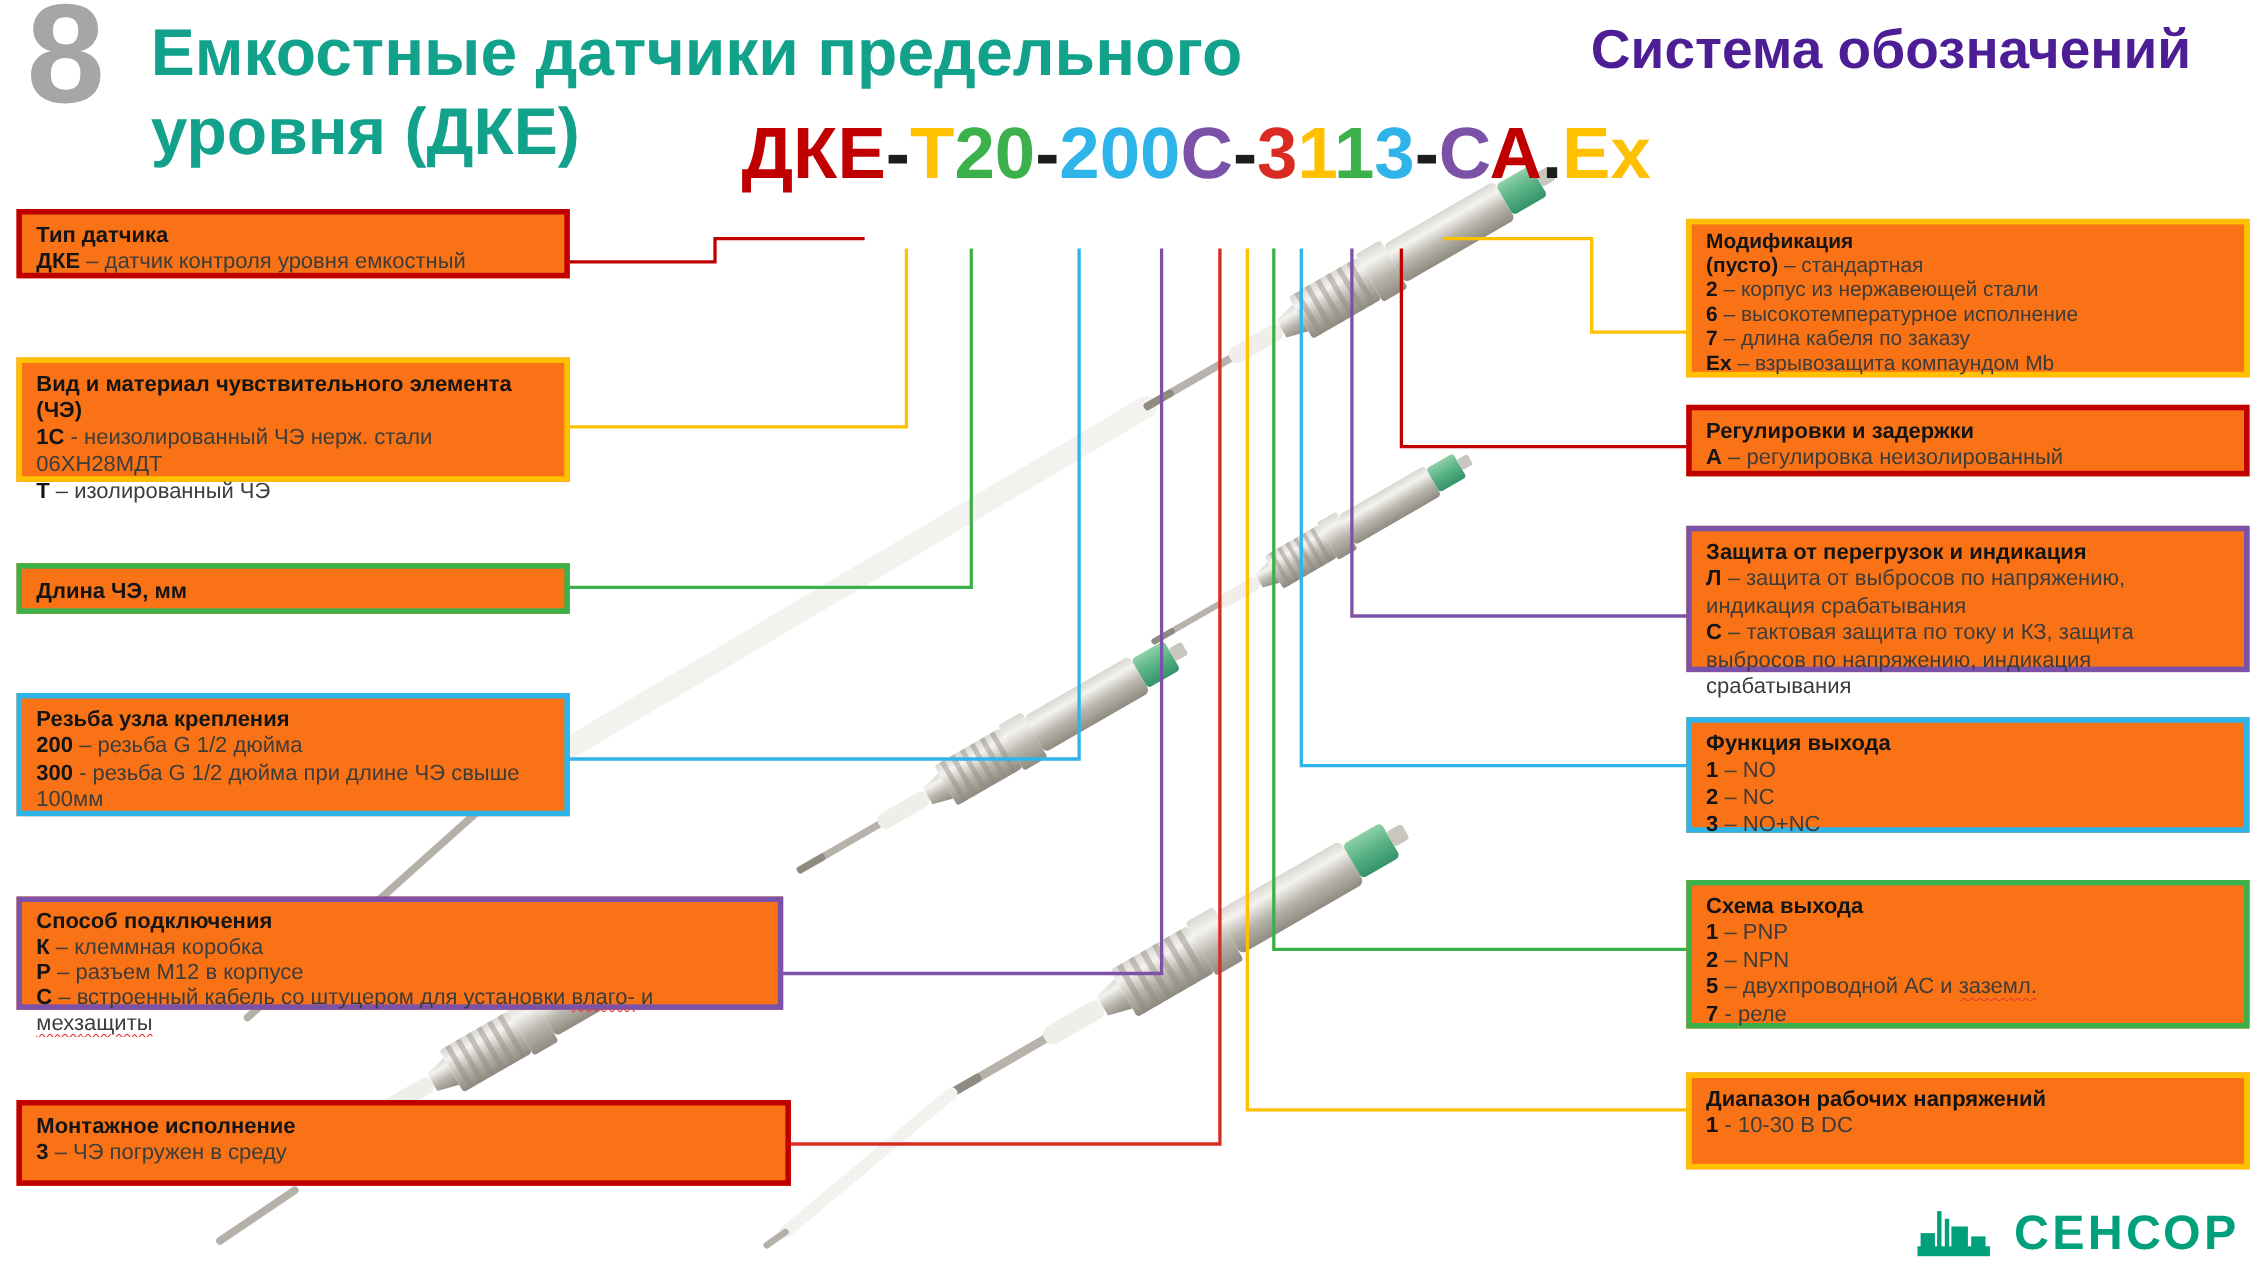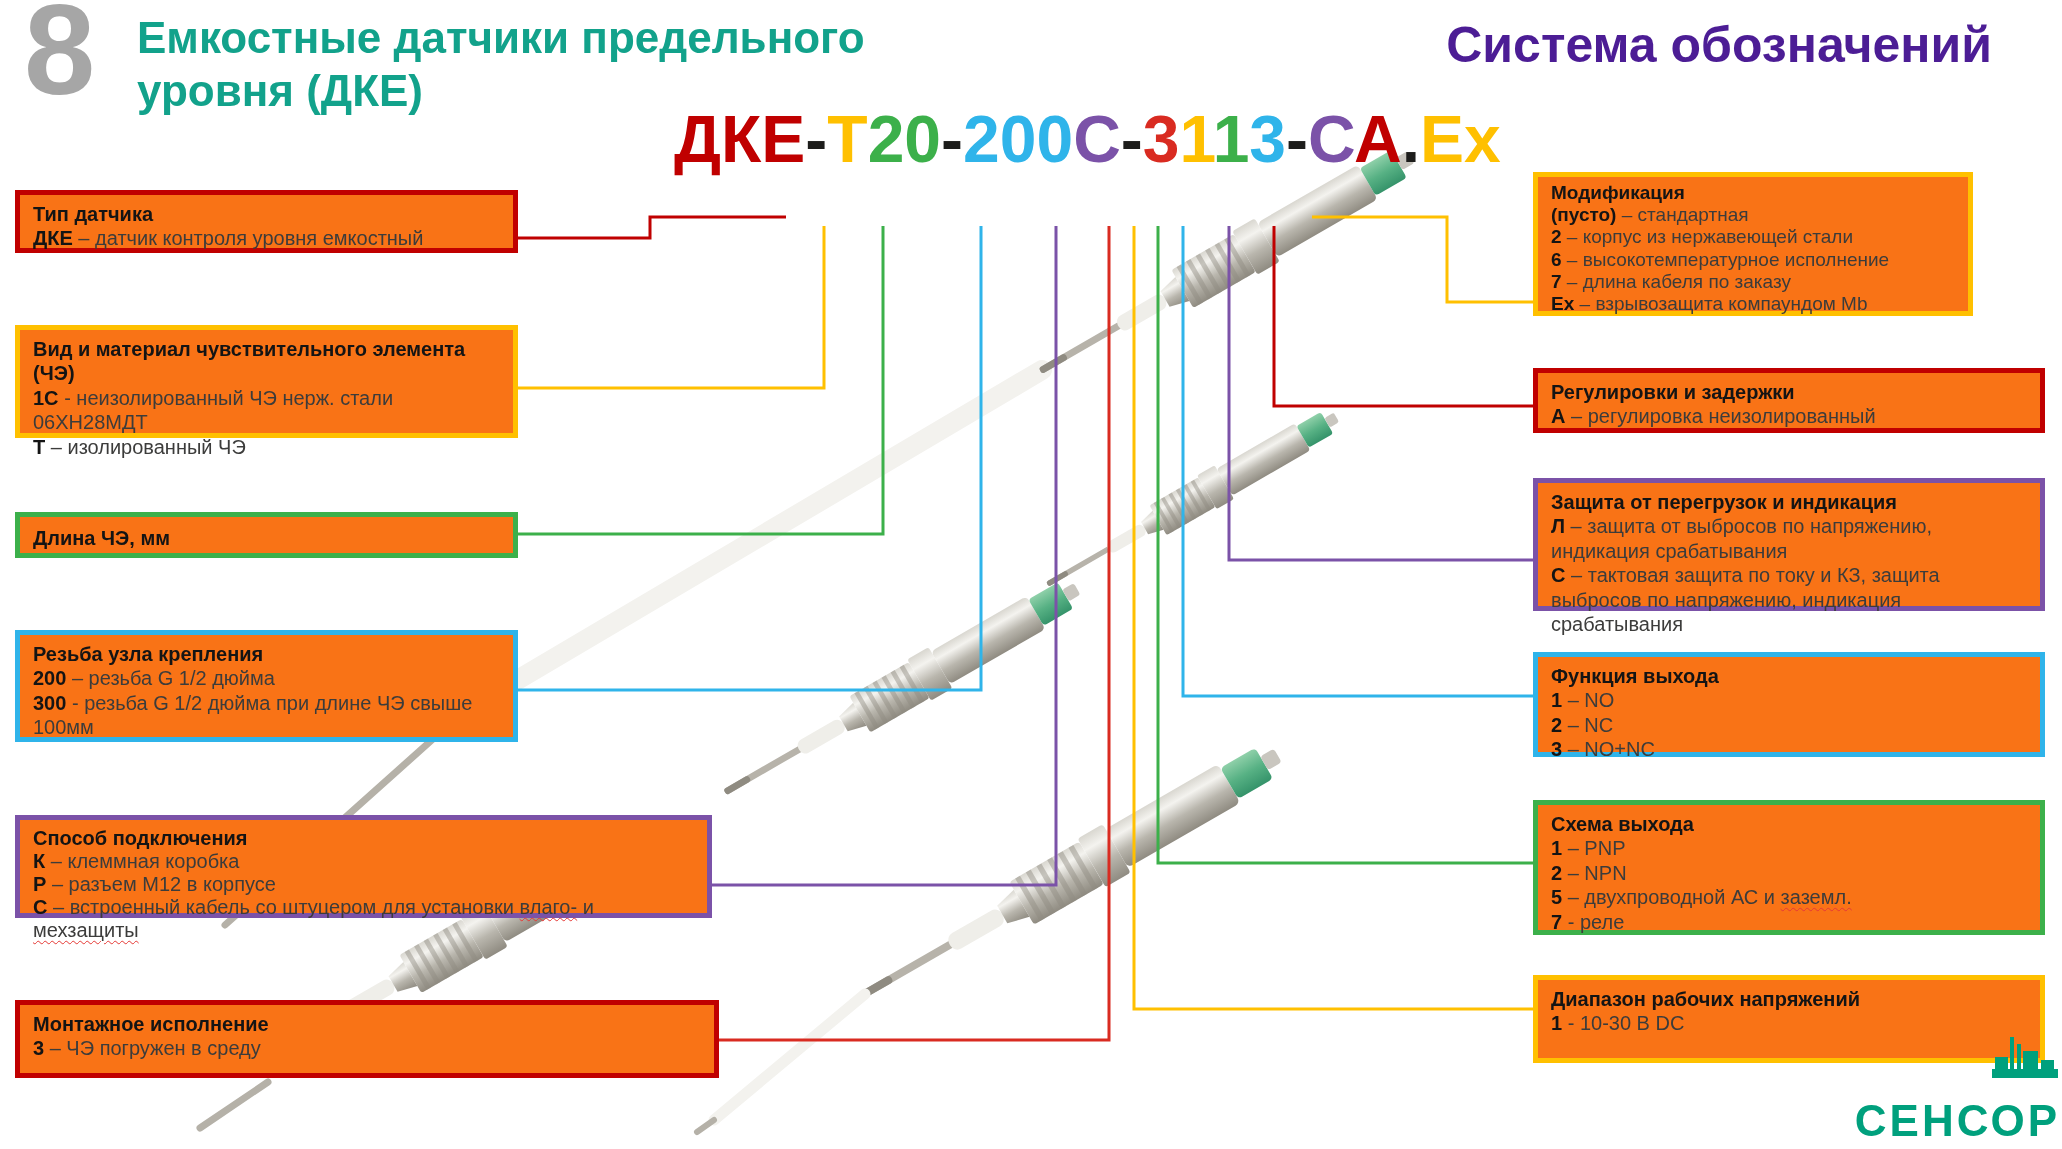--- a/index.html
+++ b/index.html
@@ -2,41 +2,41 @@
 <html><head>
 <meta charset="utf-8">
 <style>
   html,body{margin:0;padding:0;}
   body{
     width:2062px;height:1149px;position:relative;background:#ffffff;
     font-family:"Liberation Sans","DejaVu Sans",sans-serif;overflow:hidden;
   }
   
   .num8{position:absolute;left:24px;top:-14px;font-size:128px;font-weight:800;color:#a6a6a6;line-height:1;}
-  .title{position:absolute;left:137px;top:12px;font-size:44px;font-weight:800;color:#12a28b;line-height:1.2;}
+  .title{position:absolute;left:137px;top:12px;font-size:60px;font-weight:800;color:#12a28b;line-height:1.2;}
   .sys-title{position:absolute;right:70px;top:20px;font-size:50px;font-weight:700;color:#4c1d95;line-height:1;}
   
   .code{position:absolute;left:674px;top:106px;font-size:66px;font-weight:800;white-space:nowrap;line-height:1;}
   .t-darkred{color:#c00000}.t-red{color:#d92b21}.t-yellow{color:#ffc000}
   .t-green{color:#3cb04a}.t-blue{color:#2fb4ea}.t-purple{color:#7b52a8}.t-dark{color:#1d1d1b}
   
   .box{position:absolute;box-sizing:border-box;border:5px solid #1d4ed8;background:#f97316;
        padding:7px 13px 5px;font-size:20px;line-height:1.22;color:#3c3c3b;}
   .box .bt{font-weight:bold;color:#141414;}
   .bline b{color:#141414;}
   .tight{font-size:19px;line-height:1.17;padding-top:5px;}
   .bd-darkred{border-color:#c00000}.bd-yellow{border-color:#ffc000}.bd-green{border-color:#3cb04a}
   .bd-blue{border-color:#2fb4ea}.bd-purple{border-color:#7b52a8}
   .squig{text-decoration-line:underline;text-decoration-style:wavy;text-decoration-color:#e53935;
          text-decoration-thickness:1px;text-underline-offset:3px;}
   
   .layer{position:absolute;left:0;top:0;}
   .conn{fill:none;stroke-width:3px;}
   
-  .logo{position:absolute;right:2px;bottom:6px;display:flex;align-items:flex-end;gap:20px;flex-direction:column;}
+  .logo{position:absolute;right:26px;bottom:6px;display:flex;align-items:flex-end;gap:20px;}
   .logo-text{font-size:44px;font-weight:800;color:#00a07d;letter-spacing:3px;line-height:1;}
 </style>
 </head>
 <body>
 
 <svg class="layer" width="2062" height="1149" viewBox="0 0 2062 1149">
   <defs>
     <linearGradient id="met" x1="0" y1="0" x2="0" y2="1">
       <stop offset="0" stop-color="#d9d7d0"></stop>
       <stop offset="0.25" stop-color="#f4f3ef"></stop>
@@ -171,21 +171,21 @@
 </div>
 
 <div class="box bd-darkred" style="left:15px;top:1000px;width:704px;height:78px">
   <div class="bt">Монтажное исполнение</div>
   <div class="bline">
     <b>3</b>
     <span>– ЧЭ погружен в среду</span>
   </div>
 </div>
 
-<div class="box bd-yellow tight" style="left:1533px;top:172px;width:440px;height:144px">
+<div class="box bd-yellow tight" style="left:1533px;top:199px;width:512px;height:144px">
   <div class="bt">Модификация</div>
   <div class="bline">
     <b>(пусто)</b>
     <span>– стандартная</span>
   </div>
   <div class="bline">
     <b>2</b>
     <span>– корпус из нержавеющей стали</span>
   </div>
   <div class="bline">

